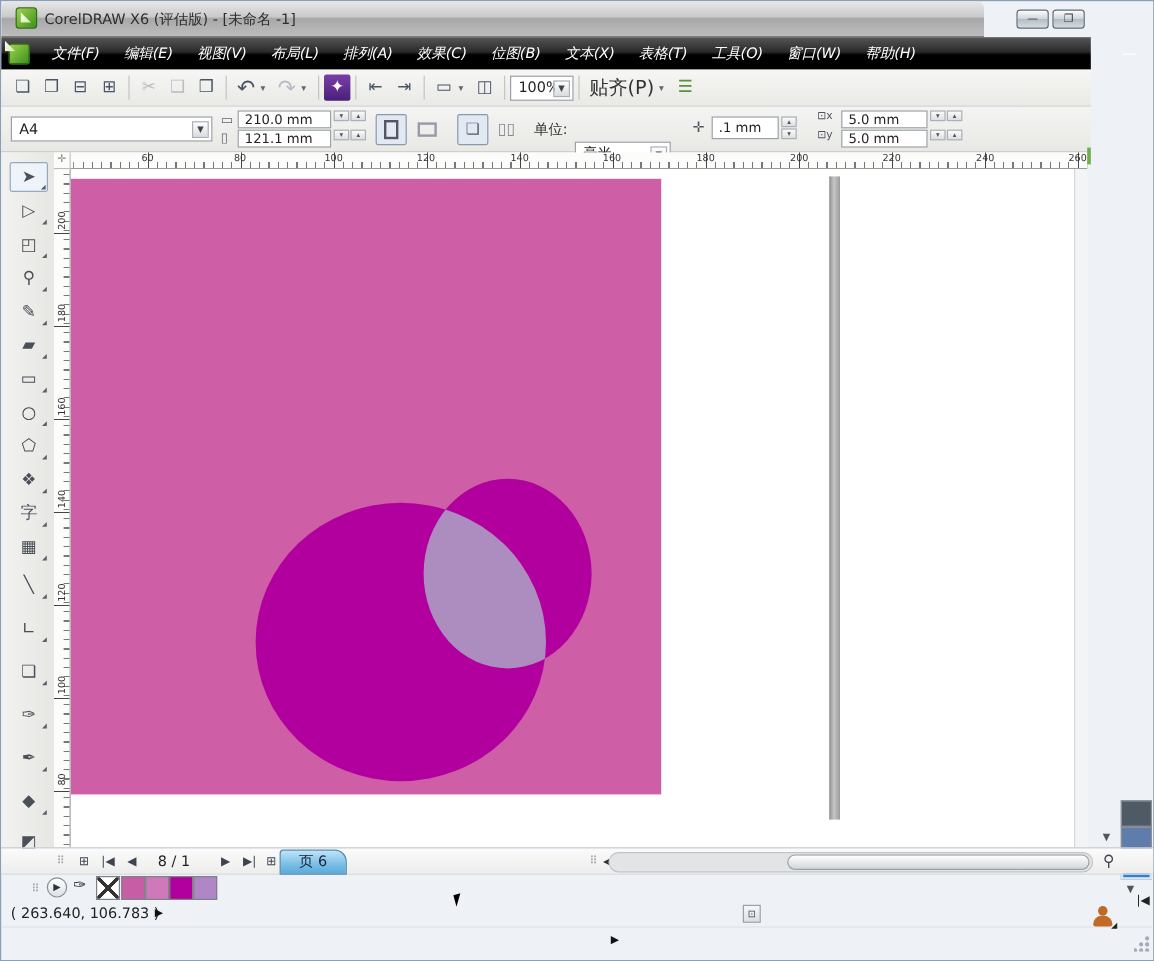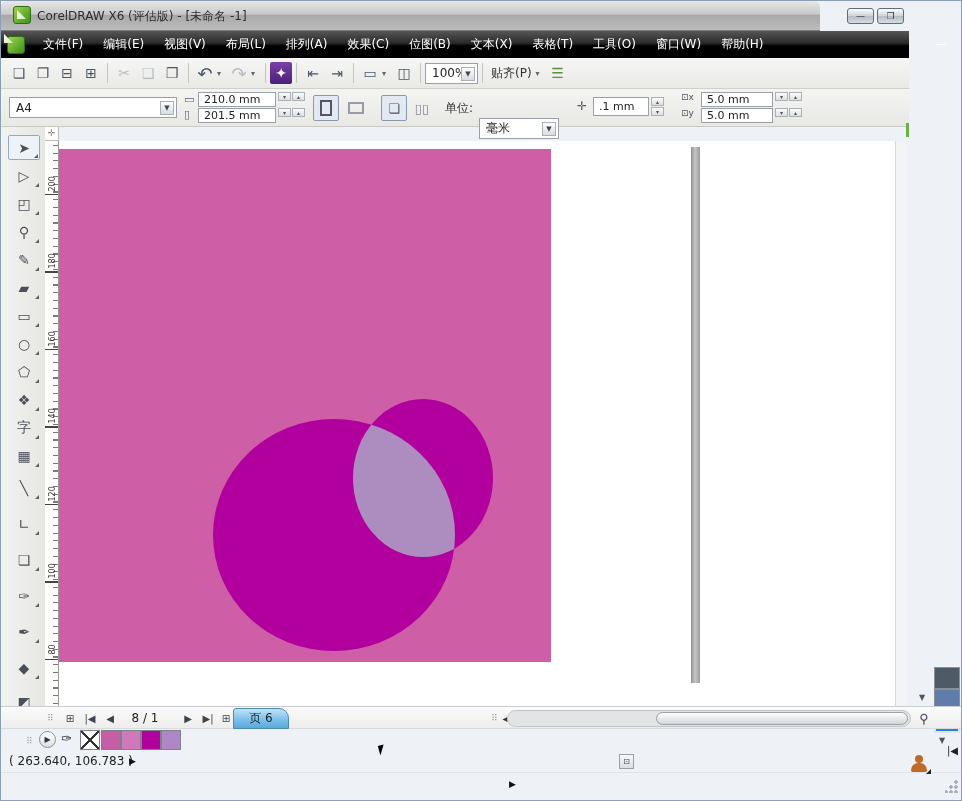--- a/index.html
+++ b/index.html
@@ -18,21 +18,21 @@
     border-radius:3px; border:1px solid #2e6d16; position:absolute; }
   .applogo::after{ content:""; position:absolute; left:3px; top:3px; width:9px; height:9px;
     background:linear-gradient(135deg,#fff,#cfe9a8); clip-path:polygon(0 0,100% 100%,0 100%); }
   .winbtn { width:27px; height:16px; border:1px solid #5f6d7a; border-radius:3px;
     background:linear-gradient(#fdfdfd,#cdd4da 50%,#b3bcc4 50%,#d6dde2);
     color:#333; font-size:9px; text-align:center; line-height:14px; }
 
   
   #menubar { left:0; top:30px; width:908px; height:27px;
     background:linear-gradient(#565656,#2a2a2a 45%,#000 55%,#000);
-    display:flex; align-items:center; }
+    display:flex; align-items:center;font-style:italic; }
   .menu-item { color:#fff; font-size:12px; padding:5px 7px; margin:0 3px; cursor:default; }
   #doc-min { position:absolute; right:14px; top:36px; color:#fff; font-size:12px; }
 
   
   #toolbar { left:0; top:57px; width:908px; height:31px; background:linear-gradient(#f6f6f4,#e9e9e6);
     border-bottom:1px solid #cfcfcc; display:flex; align-items:center; padding-left:6px; }
   .tbtn { width:24px; height:24px; display:flex; align-items:center; justify-content:center;
     font-size:14px; color:#4a5668; }
   .tbtn.dis { color:#b6bcc4; }
   .tsep { width:1px; height:20px; background:#c4c4c1; margin:0 4px; }
@@ -208,36 +208,36 @@
     <span class="tsep"></span>
     <span class="tbtn">▭</span>
     <span class="ddarrow">▾</span>
     <span class="tbtn">◫</span>
     <span class="tsep"></span>
     <span class="combo" style="width:53px;">
       <span>100%</span>
       <span class="arr">▼</span>
     </span>
     <span class="tsep"></span>
-    <span class="cjk" style="font-size:12px;color:#333;padding:0 4px;text-align:center;">贴齐(P)</span>
+    <span class="cjk" style="font-size:16px;color:#333;padding:0 4px;text-align:center;">贴齐(P)</span>
     <span class="ddarrow">▾</span>
     <span class="tbtn" style="color:#5c8f3f;">☰</span>
   </div>
 
   <div class="abs" id="propbar">
     <span class="abs combo" style="left:8px;top:8px;width:168px;">
       <span>A4</span>
       <span class="arr">▼</span>
     </span>
     <span class="abs" style="left:183px;top:4px;font-size:11px;color:#667;">▭</span>
     <span class="abs field" style="left:197px;top:3px;width:78px;height:15px;">210.0 mm</span>
     <span class="abs spin" style="left:277px;top:3px;">▾</span>
     <span class="abs spin" style="left:291px;top:3px;">▴</span>
     <span class="abs" style="left:183px;top:19px;font-size:11px;color:#667;">▯</span>
-    <span class="abs field" style="left:197px;top:19px;width:78px;height:15px;">201.5 mm</span>
+    <span class="abs field" style="left:197px;top:19px;width:78px;height:15px;">121.1 mm</span>
     <span class="abs spin" style="left:277px;top:19px;">▾</span>
     <span class="abs spin" style="left:291px;top:19px;">▴</span>
     <span class="abs orient sel" style="left:312px;top:6px;">
         <span class="pgicon-v"></span>
       </span>
     <span class="abs orient" style="left:342px;top:6px;">
         <span class="pgicon-h"></span>
       </span>
     <span class="abs orient sel" style="left:380px;top:6px;font-size:13px;color:#556;">❏</span>
     <span class="abs orient" style="left:408px;top:6px;font-size:13px;color:#889;">▯▯</span>
@@ -276,20 +276,33 @@
     <span class="tool" style="top:348px;">╲</span>
     <span class="tool" style="top:384px;">∟</span>
     <span class="tool" style="top:420px;">❏</span>
     <span class="tool" style="top:456px;">✑</span>
     <span class="tool" style="top:492px;">✒</span>
     <span class="tool" style="top:528px;">◆</span>
     <span class="tool" style="top:562px;">◩</span>
   </div>
 
   <div class="abs" id="ruler-corner">✛</div>
+  <div class="abs ruler" id="hruler">
+    <span class="hr-num" style="left:64px;">60</span>
+    <span class="hr-num" style="left:141px;">80</span>
+    <span class="hr-num" style="left:219px;">100</span>
+    <span class="hr-num" style="left:296px;">120</span>
+    <span class="hr-num" style="left:374px;">140</span>
+    <span class="hr-num" style="left:451px;">160</span>
+    <span class="hr-num" style="left:529px;">180</span>
+    <span class="hr-num" style="left:607px;">200</span>
+    <span class="hr-num" style="left:684px;">220</span>
+    <span class="hr-num" style="left:762px;">240</span>
+    <span class="hr-num" style="left:839px;">260</span>
+  </div>
   <div class="abs ruler" id="vruler">
     <span class="vr-num" style="top:46px;">200</span>
     <span class="vr-num" style="top:123px;">180</span>
     <span class="vr-num" style="top:201px;">160</span>
     <span class="vr-num" style="top:278px;">140</span>
     <span class="vr-num" style="top:356px;">120</span>
     <span class="vr-num" style="top:433px;">100</span>
     <span class="vr-num" style="top:511px;">80</span>
   </div>
 

